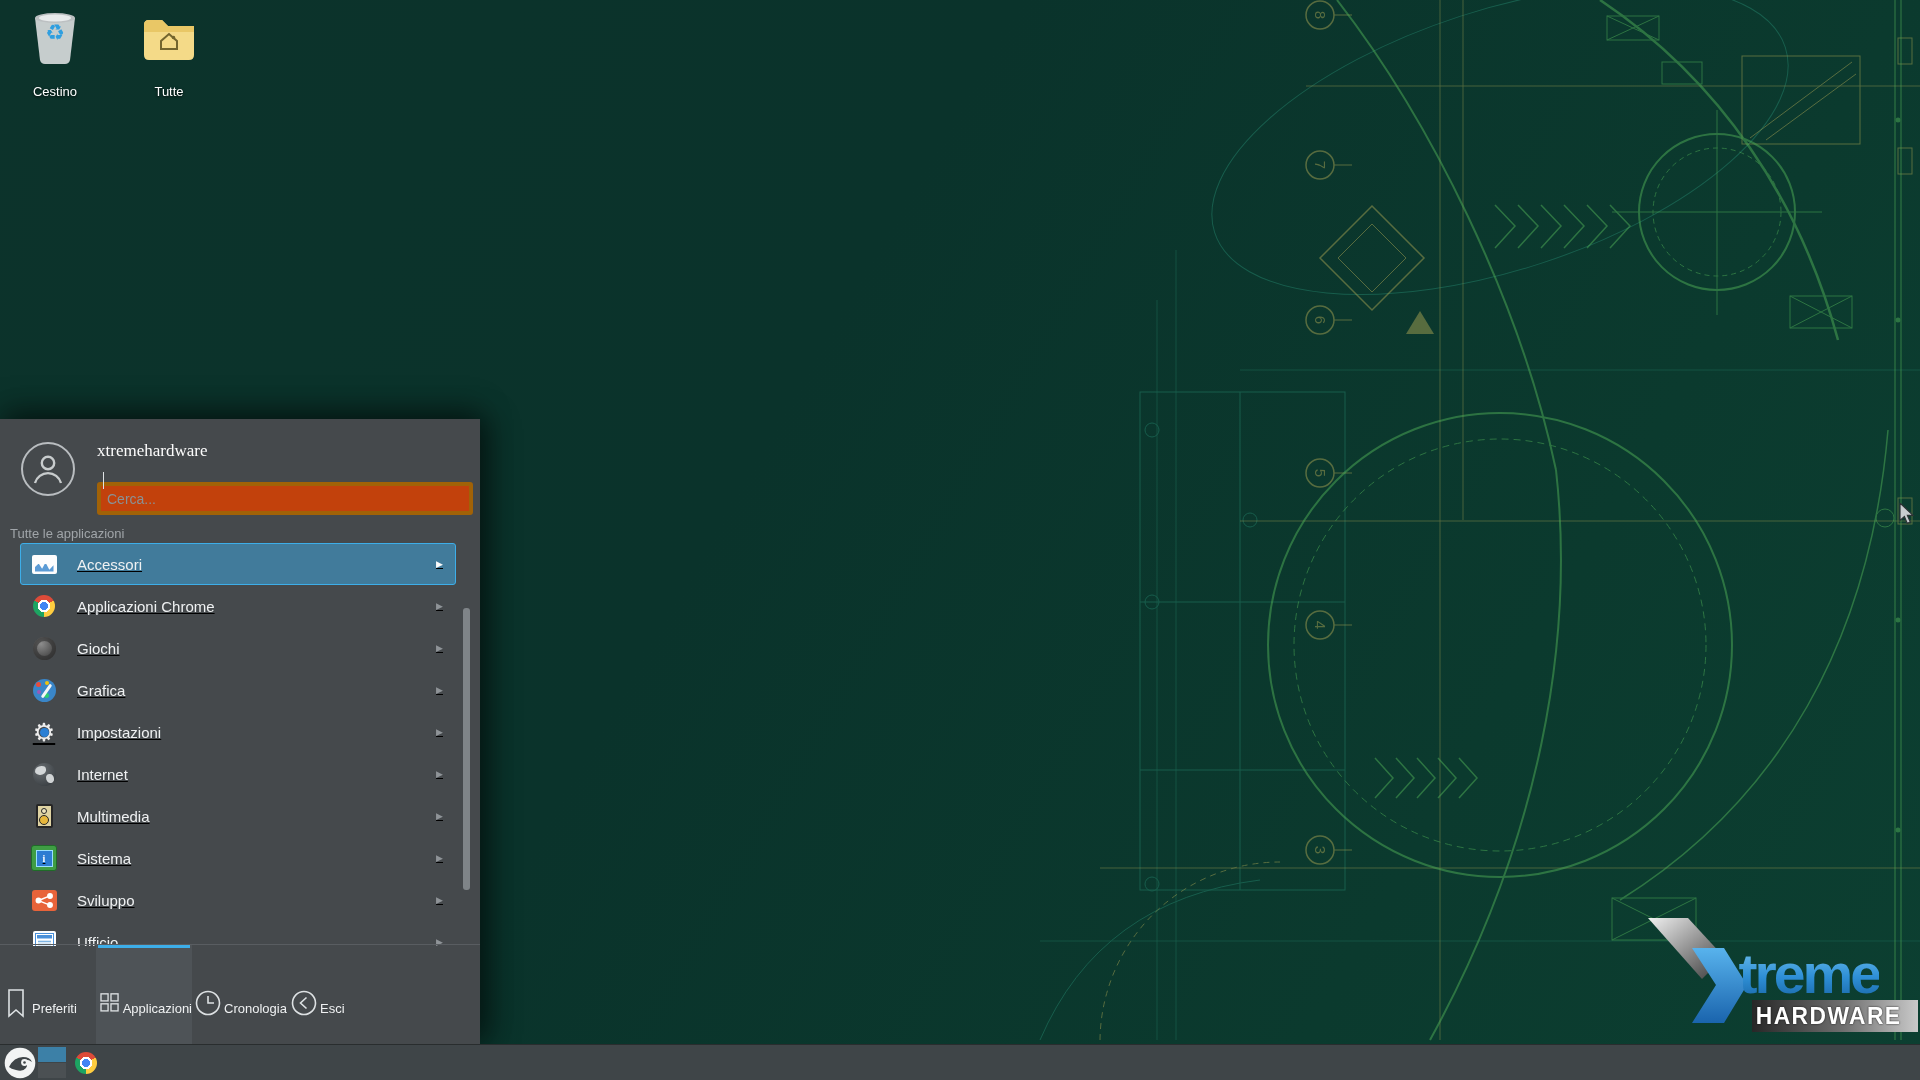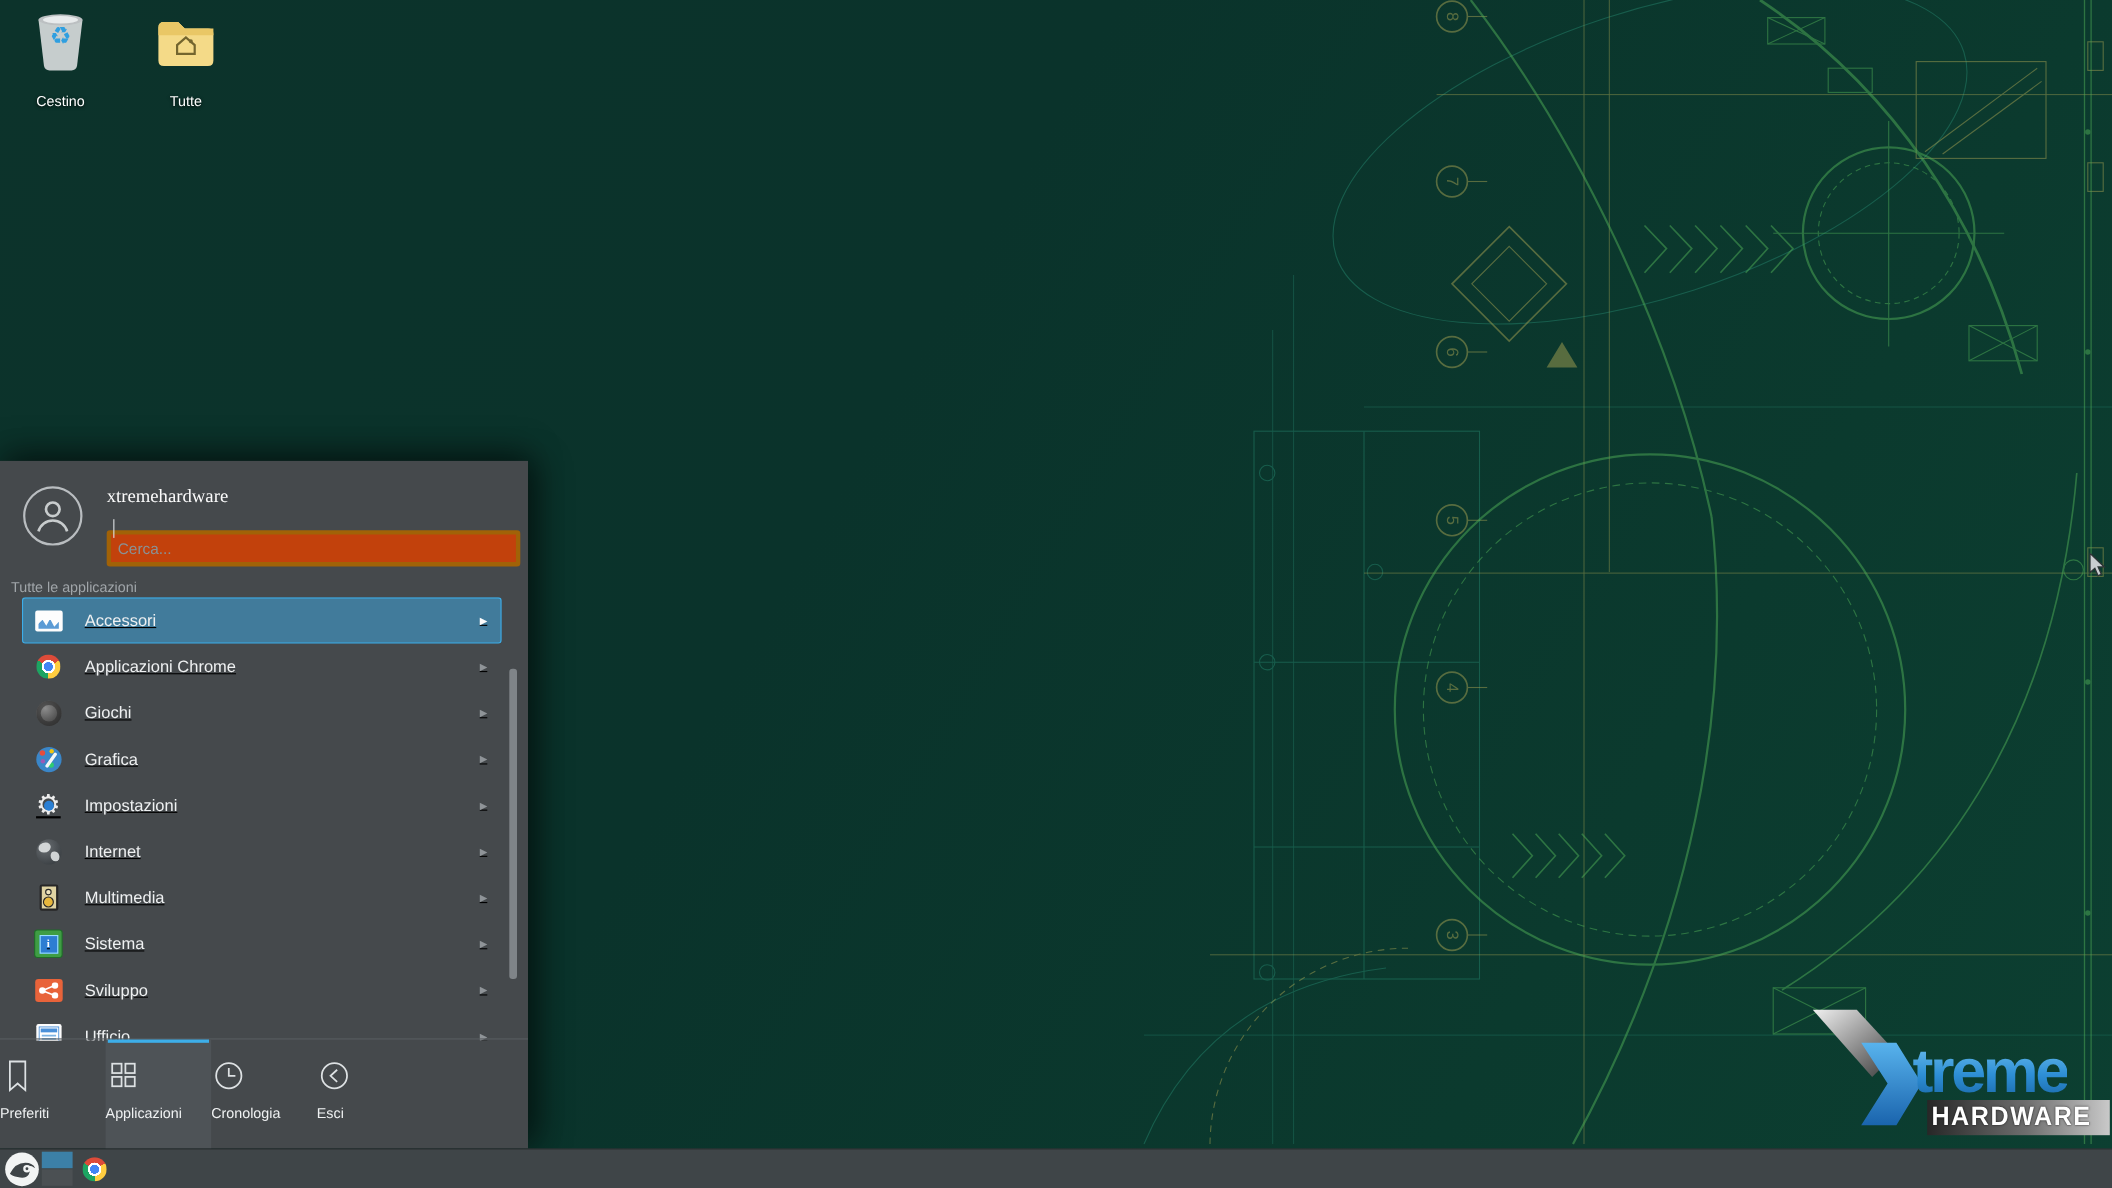--- a/index.html
+++ b/index.html
@@ -52,21 +52,21 @@
   .row.sel{background:rgba(61,174,233,.50);border-color:#3daee9;}
   .cicon{width:26px;height:26px;margin-left:10px;display:flex;align-items:center;justify-content:center;position:relative;flex:none;}
   .rlabel{margin-left:20px;font-size:15px;color:#eff1f2;flex:1;}
   .arrow{font-size:9px;color:#8f9498;margin-right:12px;}
   .row.sel .arrow{color:#fcfcfc;}
 
   .vscroll{position:absolute;left:463px;top:189px;width:7px;height:282px;border-radius:3px;background:#7f8488;}
 
   .tabsep{position:absolute;left:0;top:525px;width:480px;height:1px;background:#595d61;}
   .tabbar{position:absolute;left:0;top:526px;width:480px;height:99px;display:flex;}
-  .tab{width:96px;height:99px;display:flex;flex-direction:column;justify-content:flex-start;
+  .tab{width:96px;height:99px;display:flex;flex-direction:row;align-items:center;justify-content:flex-start;
     padding-top:17px;box-sizing:border-box;position:relative;}
   .tab.active{background:#4e5357;}
   .tab.active::before{content:"";position:absolute;left:2px;top:0;width:92px;height:3px;background:#3daee9;}
   .tab .tlabel{margin-top:10px;font-size:13px;color:#eff1f2;}
 
   
   .chrome-ball{width:22px;height:22px;border-radius:50%;
     background:radial-gradient(circle,#4285f4 0 26%,#ffffff 27% 39%,rgba(0,0,0,0) 40%),
     conic-gradient(from -60deg,#dd4b39 0 120deg,#ffcd40 120deg 240deg,#1da462 240deg 360deg);}
   .games-ball{width:23px;height:23px;border-radius:50%;

